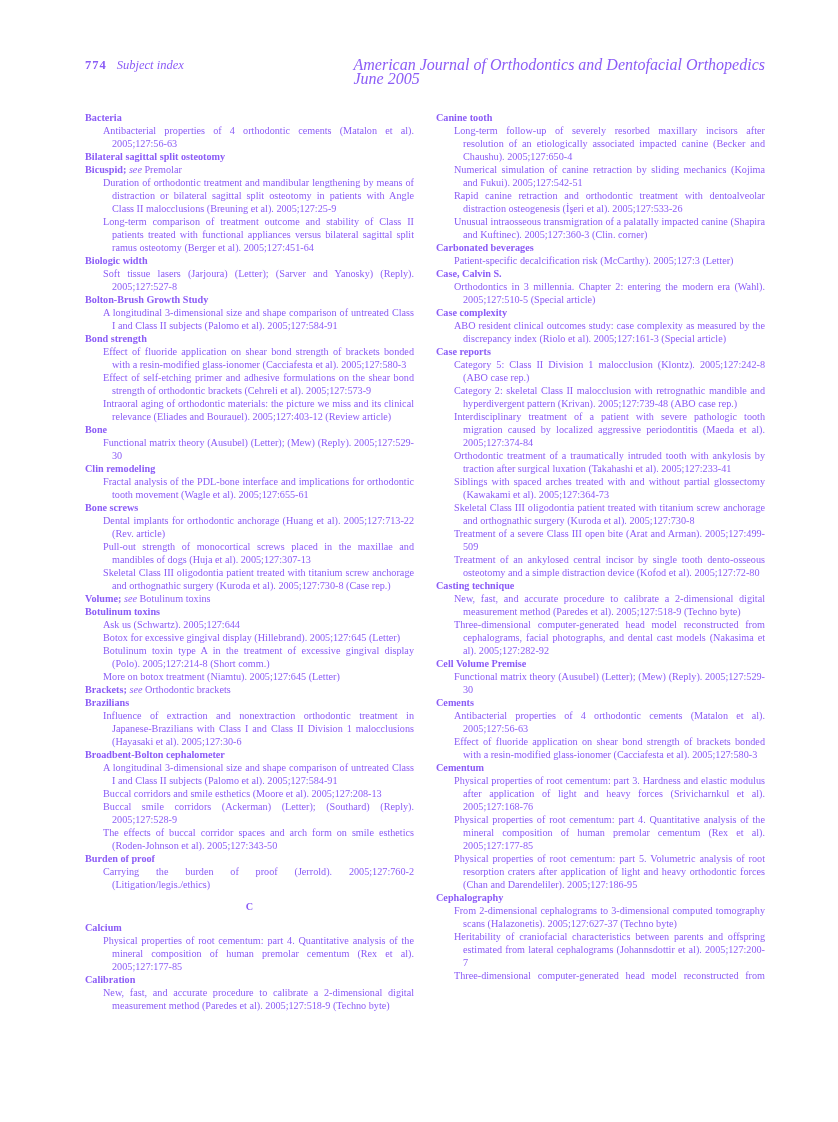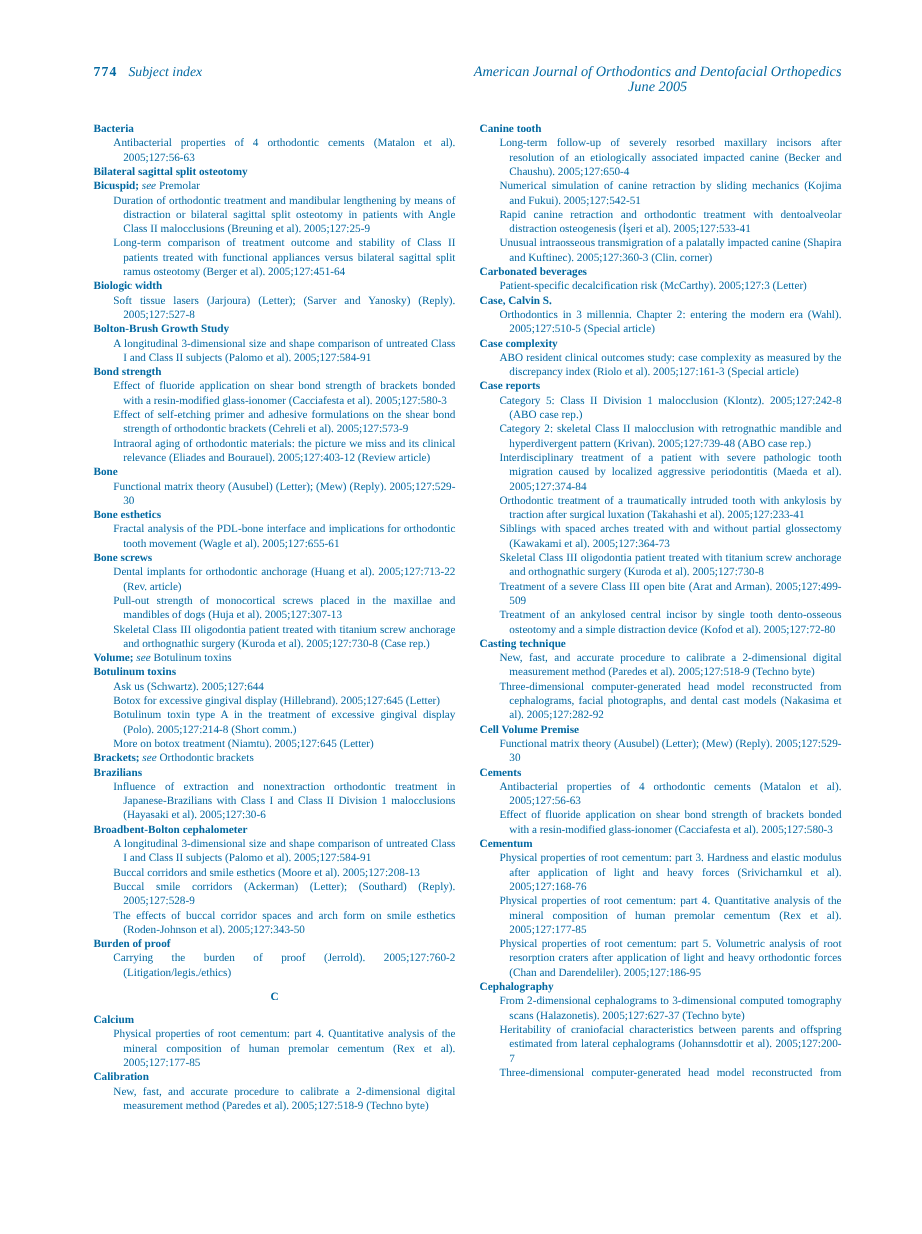--- a/index.html
+++ b/index.html
@@ -1,40 +1,40 @@
 <!DOCTYPE html>
 <html><head>
 <meta charset="utf-8">
 <style>
   html, body { margin: 0; padding: 0; background: #ffffff; }
   .page {
     position: relative;
     width: 838px;
     height: 1122px;
     background: #ffffff;
-    color: #0369a1;
+    color: #8b5cf6;
     font-family: "Liberation Serif", "DejaVu Serif", serif;
     overflow: hidden;
   }
   .page-header {
     position: absolute;
     top: 58px;
     left: 85px;
     width: 680px;
     display: flex;
     justify-content: space-between;
     align-items: flex-start;
   }
   .header-left { font-size: 12.5px; line-height: 14px; white-space: nowrap; }
   .page-num { font-weight: bold; letter-spacing: 1px; margin-right: 10px; }
   .section-title { font-style: italic; }
   .header-right {
-    text-align: center;
+    text-align: left;
     font-style: italic;
-    font-size: 13px;
+    font-size: 16px;
     line-height: 14px;
   }
   .content {
     position: absolute;
     top: 111px;
     left: 85px;
     display: flex;
     gap: 22px;
   }
   .column {
@@ -80,21 +80,21 @@
         <div class="term">Biologic width</div>
         <div class="entry">Soft tissue lasers (Jarjoura) (Letter); (Sarver and Yanosky) (Reply). 2005;127:527-8</div>
         <div class="term">Bolton-Brush Growth Study</div>
         <div class="entry">A longitudinal 3-dimensional size and shape comparison of untreated Class I and Class II subjects (Palomo et al). 2005;127:584-91</div>
         <div class="term">Bond strength</div>
         <div class="entry">Effect of fluoride application on shear bond strength of brackets bonded with a resin-modified glass-ionomer (Cacciafesta et al). 2005;127:580-3</div>
         <div class="entry">Effect of self-etching primer and adhesive formulations on the shear bond strength of orthodontic brackets (Cehreli et al). 2005;127:573-9</div>
         <div class="entry">Intraoral aging of orthodontic materials: the picture we miss and its clinical relevance (Eliades and Bourauel). 2005;127:403-12 (Review article)</div>
         <div class="term">Bone</div>
         <div class="entry">Functional matrix theory (Ausubel) (Letter); (Mew) (Reply). 2005;127:529-30</div>
-        <div class="term">Bone esthetics</div>
+        <div class="term">Clin remodeling</div>
         <div class="entry">Fractal analysis of the PDL-bone interface and implications for orthodontic tooth movement (Wagle et al). 2005;127:655-61</div>
         <div class="term">Bone screws</div>
         <div class="entry">Dental implants for orthodontic anchorage (Huang et al). 2005;127:713-22 (Rev. article)</div>
         <div class="entry">Pull-out strength of monocortical screws placed in the maxillae and mandibles of dogs (Huja et al). 2005;127:307-13</div>
         <div class="entry">Skeletal Class III oligodontia patient treated with titanium screw anchorage and orthognathic surgery (Kuroda et al). 2005;127:730-8 (Case rep.)</div>
         <div class="term xref"><span class="xterm">Volume;</span><span class="see"> see </span><span class="target">Botulinum toxins</span></div>
         <div class="term">Botulinum toxins</div>
         <div class="entry">Ask us (Schwartz). 2005;127:644</div>
         <div class="entry">Botox for excessive gingival display (Hillebrand). 2005;127:645 (Letter)</div>
         <div class="entry">Botulinum toxin type A in the treatment of excessive gingival display (Polo). 2005;127:214-8 (Short comm.)</div>
@@ -112,21 +112,21 @@
         <div class="letter">C</div>
         <div class="term">Calcium</div>
         <div class="entry">Physical properties of root cementum: part 4. Quantitative analysis of the mineral composition of human premolar cementum (Rex et al). 2005;127:177-85</div>
         <div class="term">Calibration</div>
         <div class="entry">New, fast, and accurate procedure to calibrate a 2-dimensional digital measurement method (Paredes et al). 2005;127:518-9 (Techno byte)</div>
       </div>
     <div class="column">
         <div class="term">Canine tooth</div>
         <div class="entry">Long-term follow-up of severely resorbed maxillary incisors after resolution of an etiologically associated impacted canine (Becker and Chaushu). 2005;127:650-4</div>
         <div class="entry">Numerical simulation of canine retraction by sliding mechanics (Kojima and Fukui). 2005;127:542-51</div>
-        <div class="entry">Rapid canine retraction and orthodontic treatment with dentoalveolar distraction osteogenesis (İşeri et al). 2005;127:533-41</div>
+        <div class="entry">Rapid canine retraction and orthodontic treatment with dentoalveolar distraction osteogenesis (İşeri et al). 2005;127:533-26</div>
         <div class="entry">Unusual intraosseous transmigration of a palatally impacted canine (Shapira and Kuftinec). 2005;127:360-3 (Clin. corner)</div>
         <div class="term">Carbonated beverages</div>
         <div class="entry">Patient-specific decalcification risk (McCarthy). 2005;127:3 (Letter)</div>
         <div class="term">Case, Calvin S.</div>
         <div class="entry">Orthodontics in 3 millennia. Chapter 2: entering the modern era (Wahl). 2005;127:510-5 (Special article)</div>
         <div class="term">Case complexity</div>
         <div class="entry">ABO resident clinical outcomes study: case complexity as measured by the discrepancy index (Riolo et al). 2005;127:161-3 (Special article)</div>
         <div class="term">Case reports</div>
         <div class="entry">Category 5: Class II Division 1 malocclusion (Klontz). 2005;127:242-8 (ABO case rep.)</div>
         <div class="entry">Category 2: skeletal Class II malocclusion with retrognathic mandible and hyperdivergent pattern (Krivan). 2005;127:739-48 (ABO case rep.)</div>

